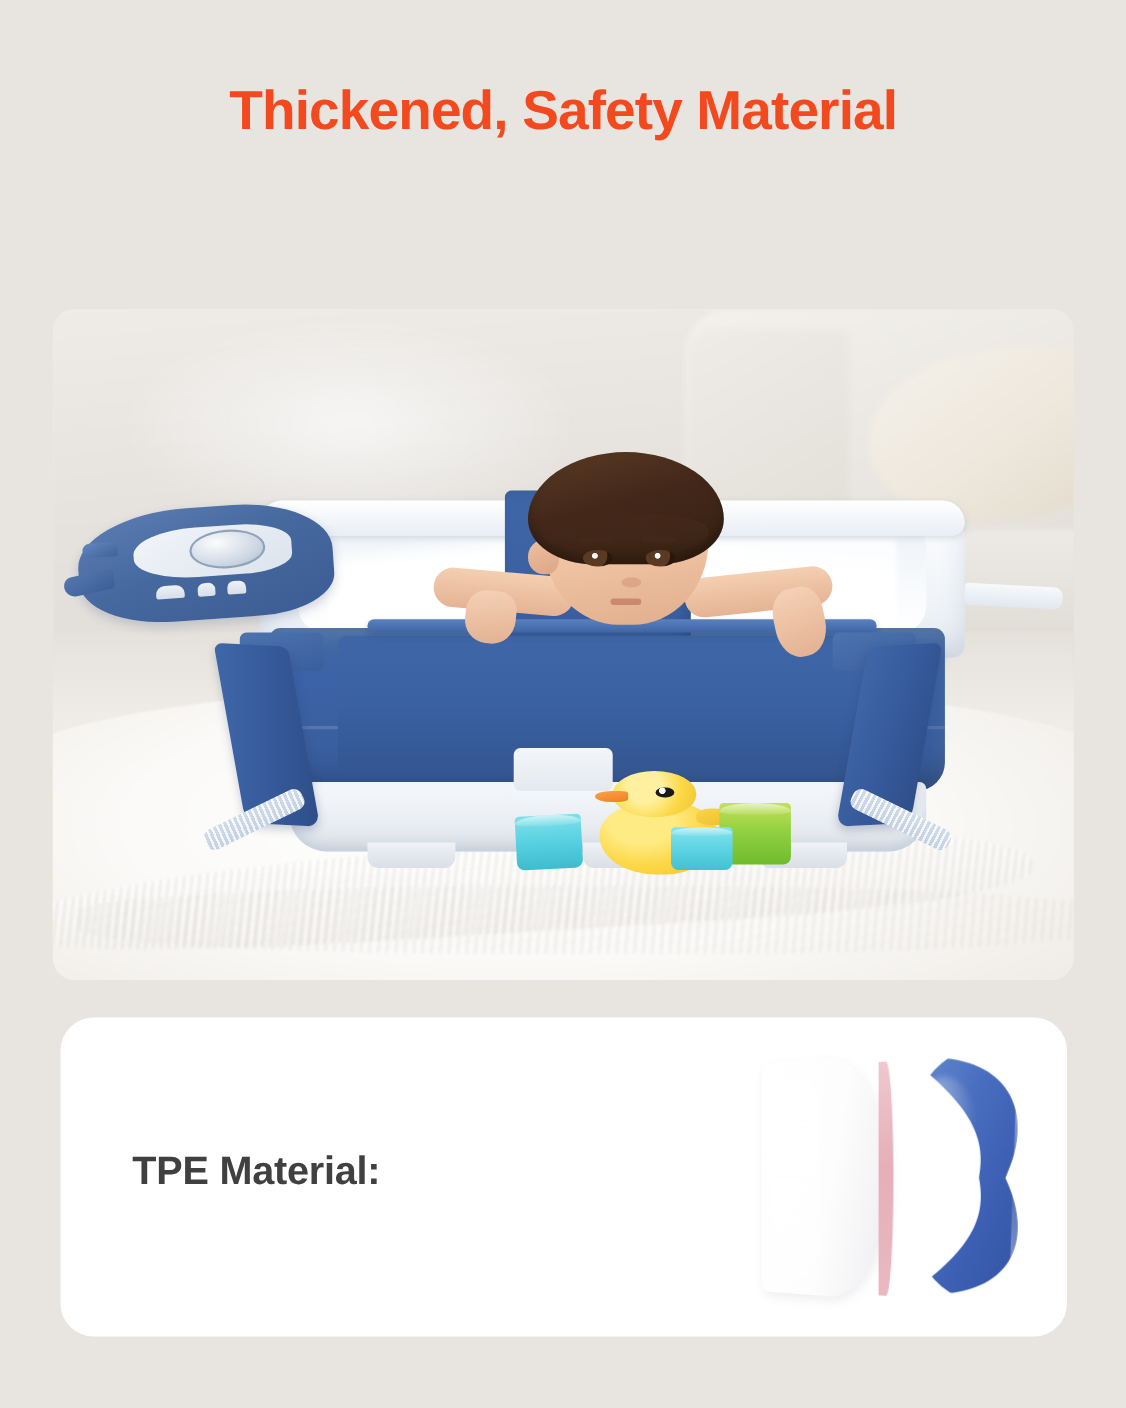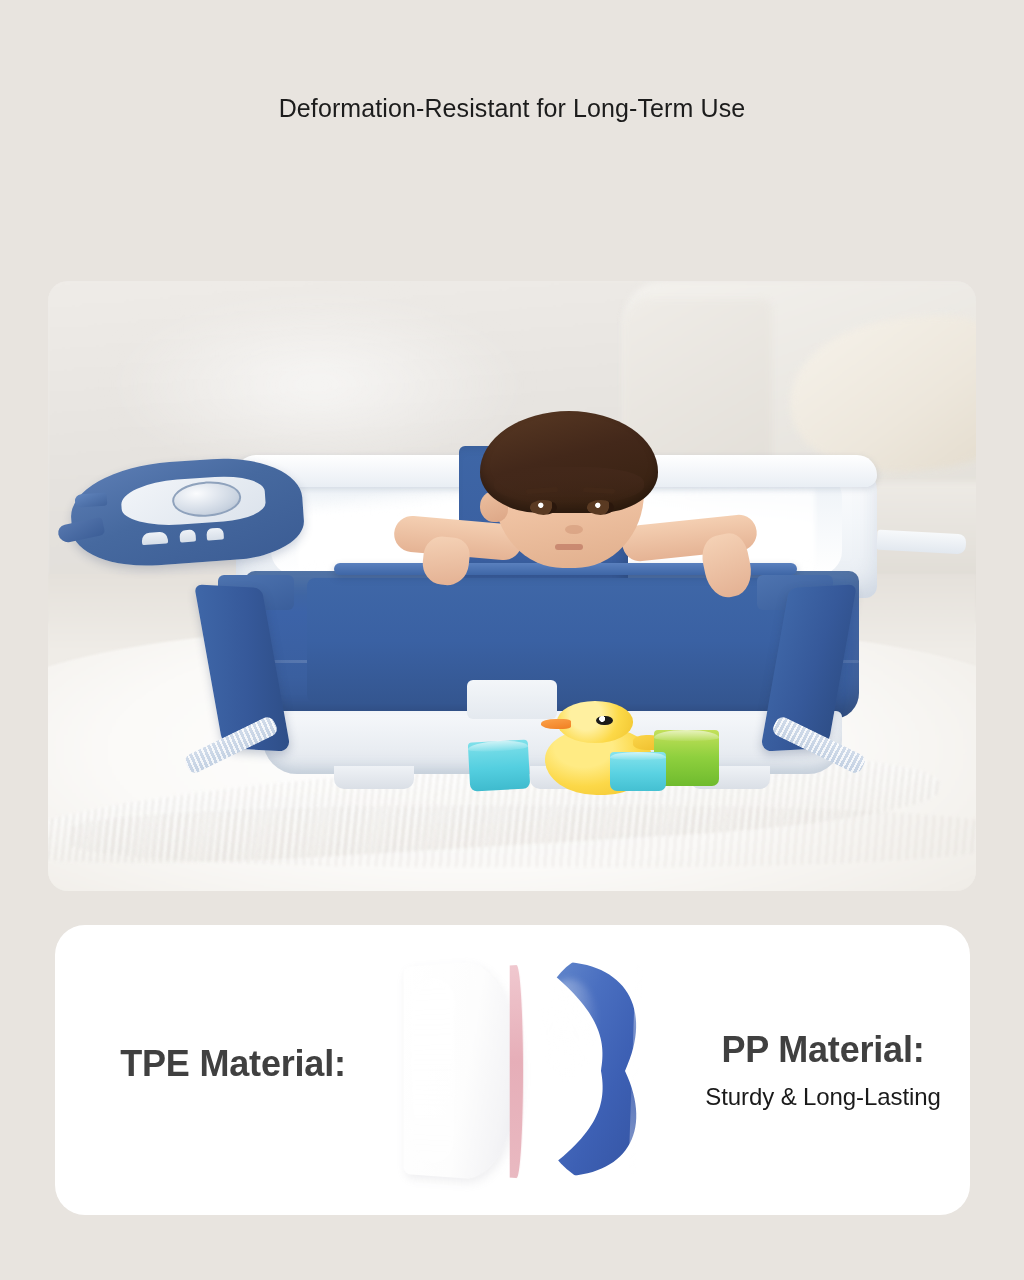--- a/index.html
+++ b/index.html
@@ -584,21 +584,21 @@
     width: 7px; height: 210px;
     background: linear-gradient(180deg, rgba(255,255,255,.55), rgba(255,255,255,.12) 55%, rgba(255,255,255,.45));
     border-radius: 6px;
     transform: rotate(2deg) skewY(3deg);
   }
 </style>
 </head>
 <body>
 
 <div class="header">
-  <p class="subhead">Deformation-Resistant for Long-Term Use</p>
+  <h1 class="headline">Thickened, Safety Material</h1>
 </div>
 
 <div class="photo-card">
   <div class="photo-stage">
 
     <div class="bg-wall"></div>
     <div class="bg-wall-soft"></div>
     <div class="sofa"></div>
     <div class="sofa-arm"></div>
     <div class="sofa-seat"></div>
@@ -696,18 +696,14 @@
       <div class="strip-tpe-gloss"></div>
       <div class="strip-tpe-edge"></div>
     </div>
     <div class="strip-pp">
       <div class="pp-crescent"></div>
       <div class="pp-highlight"></div>
       <div class="pp-edgeline"></div>
     </div>
   </div>
 
-  <div class="mat-col">
-    <p class="mat-title">PP Material:</p>
-    <p class="mat-desc">Sturdy &amp; Long-Lasting</p>
-  </div>
 
 </div>
 
 </body></html>

